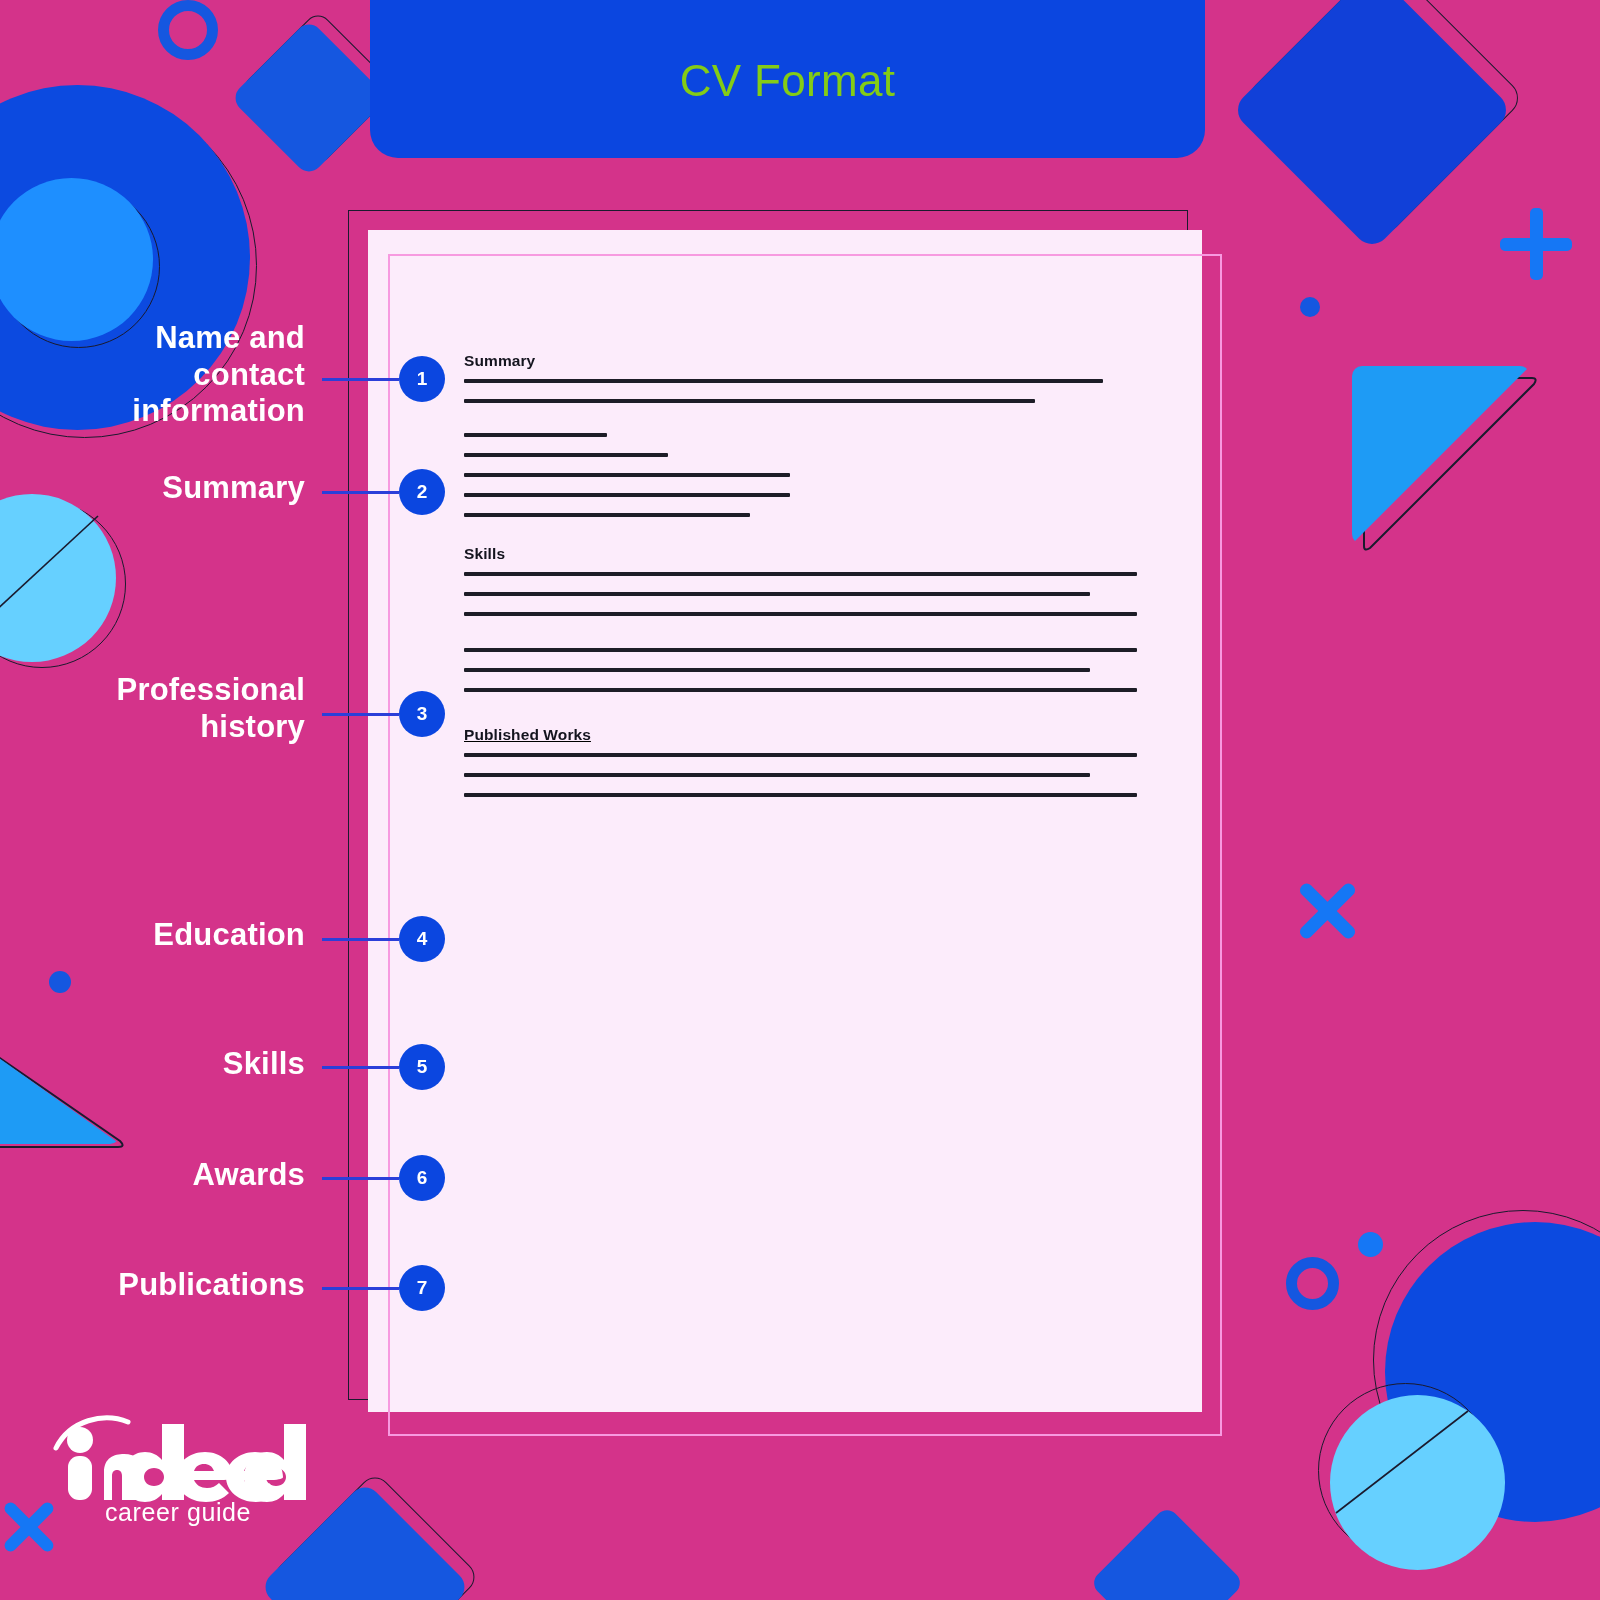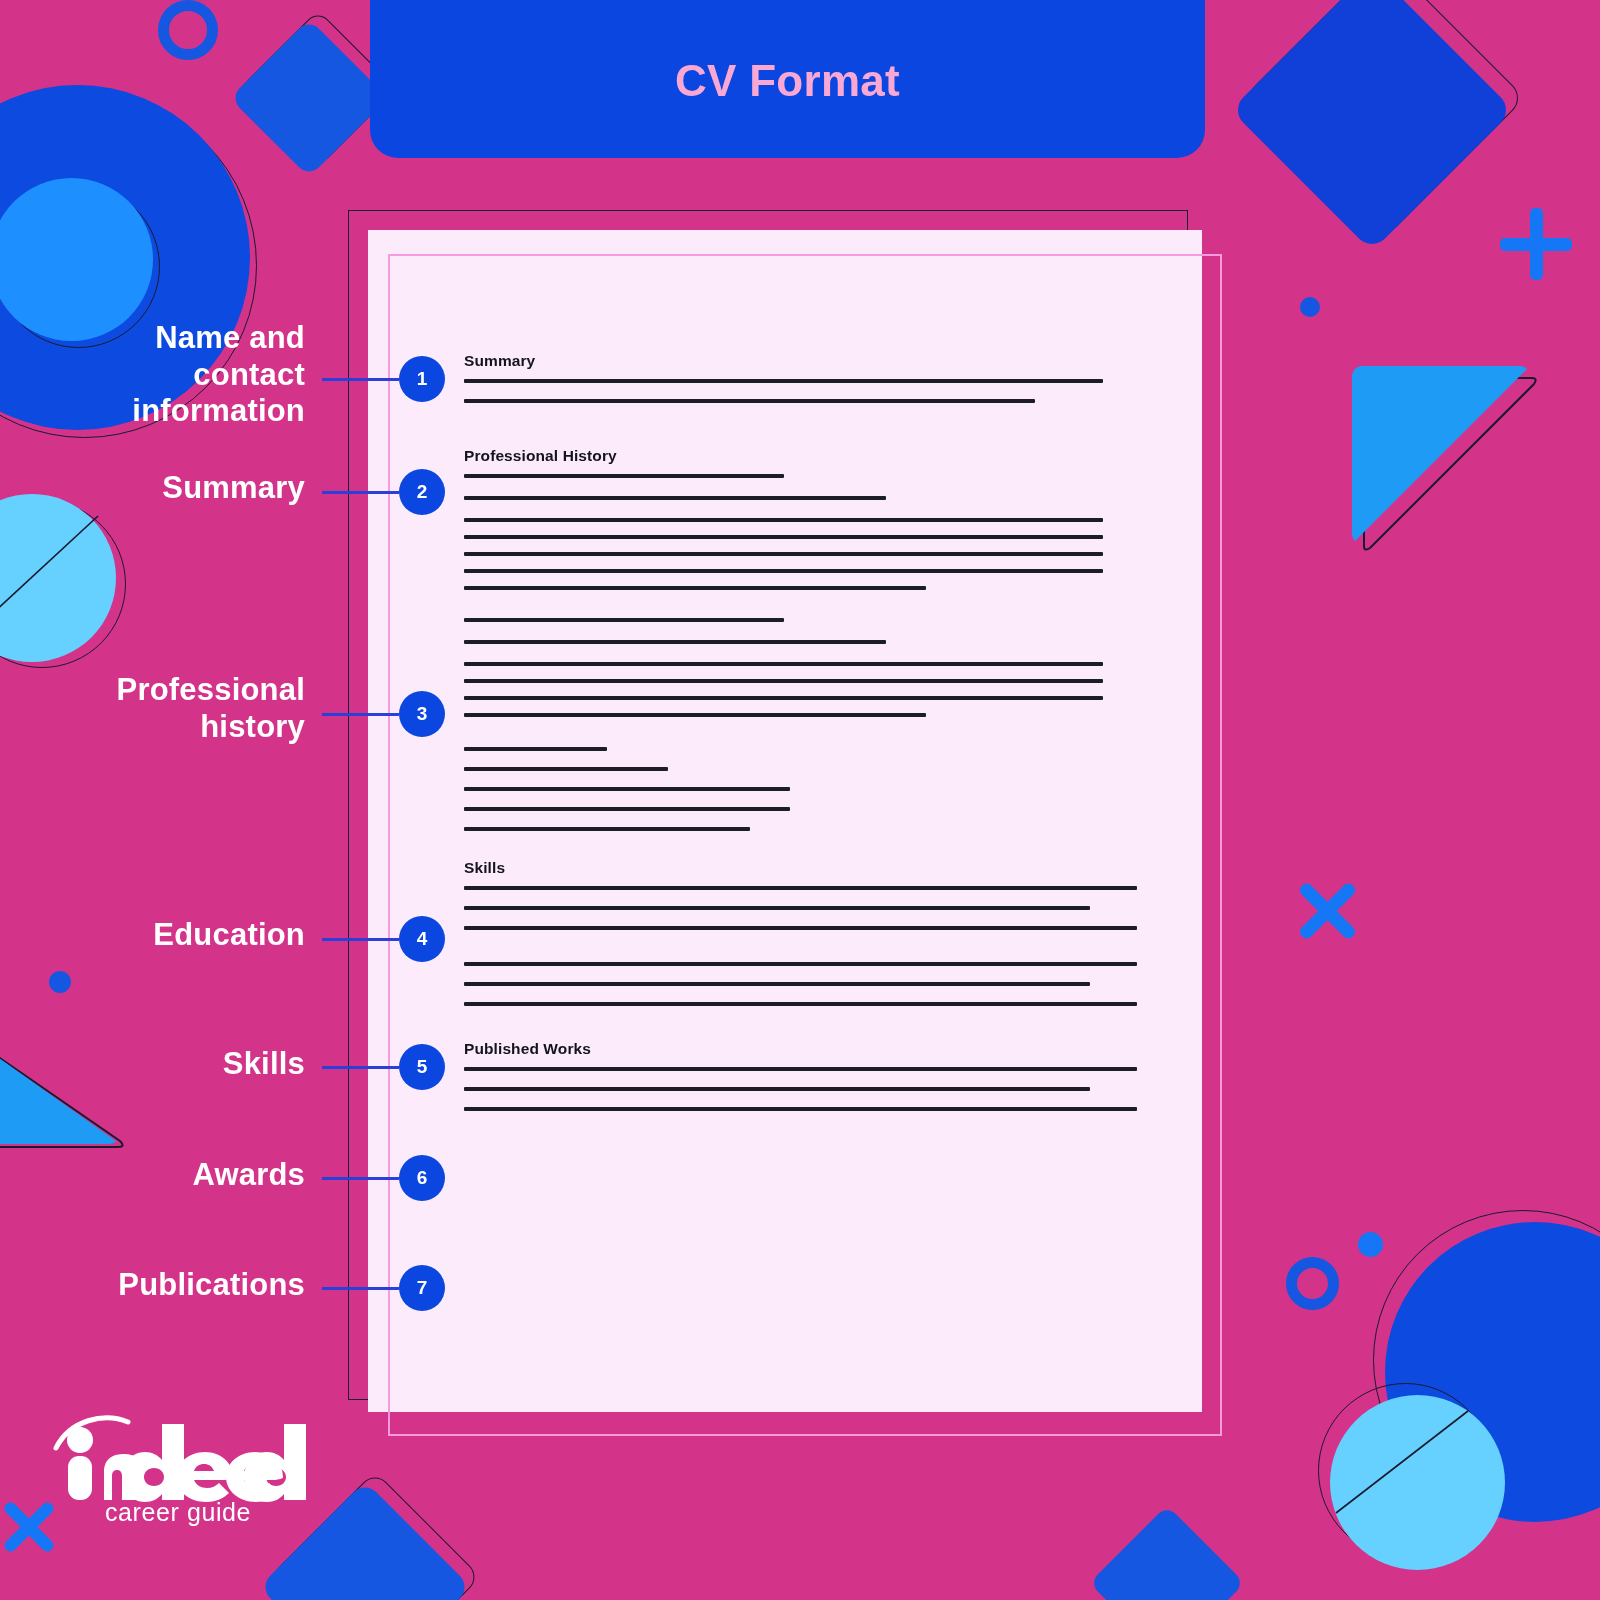--- a/index.html
+++ b/index.html
@@ -99,21 +99,21 @@
              transform:rotate(45deg); }
 
   
   #banner {
     position:absolute; left:370px; top:-40px; width:835px; height:198px;
     background:#0b46e0; border-radius:28px;
     display:flex; align-items:flex-end; justify-content:center;
     padding-bottom:52px;
     z-index:5;
   }
-  #banner .title { color:#f9a8d4; font-size:44px; font-weight:bold; letter-spacing:.3px; }
+  #banner .title { color:#84cc16; font-size:44px; font-weight:normal; letter-spacing:.3px; }
 
   
   #doc-wrap { position:absolute; left:0; top:0; width:1600px; height:1600px; z-index:4; }
   #doc-outline { position:absolute; left:348px; top:210px; width:840px; height:1190px;
                  border:1.6px solid #1a1a2e; }
   #doc-page { position:absolute; left:368px; top:230px; width:834px; height:1182px; background:#fcecfb; }
   #doc-inner-border { position:absolute; left:388px; top:254px; width:834px; height:1182px;
                       border:2px solid #f79ae0; }
 
   
@@ -214,55 +214,39 @@
   <div id="doc-page"></div>
   <div id="doc-inner-border"></div>
 </div>
 
 <div id="resume">
     <div class="grp" style="margin-top: 34px;">
       <div class="cv-heading">Summary</div>
       <div class="bar" style="width: 94%; margin-bottom: 16px;"></div>
       <div class="bar" style="width: 84%; margin-bottom: 0px;"></div>
     </div>
-    <div class="grp" style="margin-top: 44px;">
-      <div class="cv-heading">Professional History</div>
-      <div class="bar" style="width: 47%; margin-bottom: 18px;"></div>
-      <div class="bar" style="width: 62%; margin-bottom: 18px;"></div>
-      <div class="bar" style="width: 94%; margin-bottom: 13px;"></div>
-      <div class="bar" style="width: 94%; margin-bottom: 13px;"></div>
-      <div class="bar" style="width: 94%; margin-bottom: 13px;"></div>
-      <div class="bar" style="width: 94%; margin-bottom: 13px;"></div>
-      <div class="bar" style="width: 68%; margin-bottom: 28px;"></div>
-      <div class="bar" style="width: 47%; margin-bottom: 18px;"></div>
-      <div class="bar" style="width: 62%; margin-bottom: 18px;"></div>
-      <div class="bar" style="width: 94%; margin-bottom: 13px;"></div>
-      <div class="bar" style="width: 94%; margin-bottom: 13px;"></div>
-      <div class="bar" style="width: 94%; margin-bottom: 13px;"></div>
-      <div class="bar" style="width: 68%; margin-bottom: 0px;"></div>
-    </div>
     <div class="grp" style="margin-top: 30px;">
       <div class="bar" style="width: 21%; margin-bottom: 16px;"></div>
       <div class="bar" style="width: 30%; margin-bottom: 16px;"></div>
       <div class="bar" style="width: 48%; margin-bottom: 16px;"></div>
       <div class="bar" style="width: 48%; margin-bottom: 16px;"></div>
       <div class="bar" style="width: 42%; margin-bottom: 0px;"></div>
     </div>
     <div class="grp" style="margin-top: 28px;">
       <div class="cv-heading">Skills</div>
       <div class="bar" style="width: 99%; margin-bottom: 16px;"></div>
       <div class="bar" style="width: 92%; margin-bottom: 16px;"></div>
       <div class="bar" style="width: 99%; margin-bottom: 0px;"></div>
     </div>
     <div class="grp" style="margin-top: 32px;">
       <div class="bar" style="width: 99%; margin-bottom: 16px;"></div>
       <div class="bar" style="width: 92%; margin-bottom: 16px;"></div>
       <div class="bar" style="width: 99%; margin-bottom: 0px;"></div>
     </div>
-    <div class="grp" style="margin-top: 34px;">
+    <div class="grp" style="margin-top: 34px; text-decoration: underline;">
       <div class="cv-heading">Published Works</div>
       <div class="bar" style="width: 99%; margin-bottom: 16px;"></div>
       <div class="bar" style="width: 92%; margin-bottom: 16px;"></div>
       <div class="bar" style="width: 99%; margin-bottom: 0px;"></div>
     </div>
   </div>
 
 <div id="annotations">
     <div class="num" style="left: 399px; top: 356px;">1</div>
     <div class="conn" style="left: 322px; width: 77px; top: 378px;"></div>

